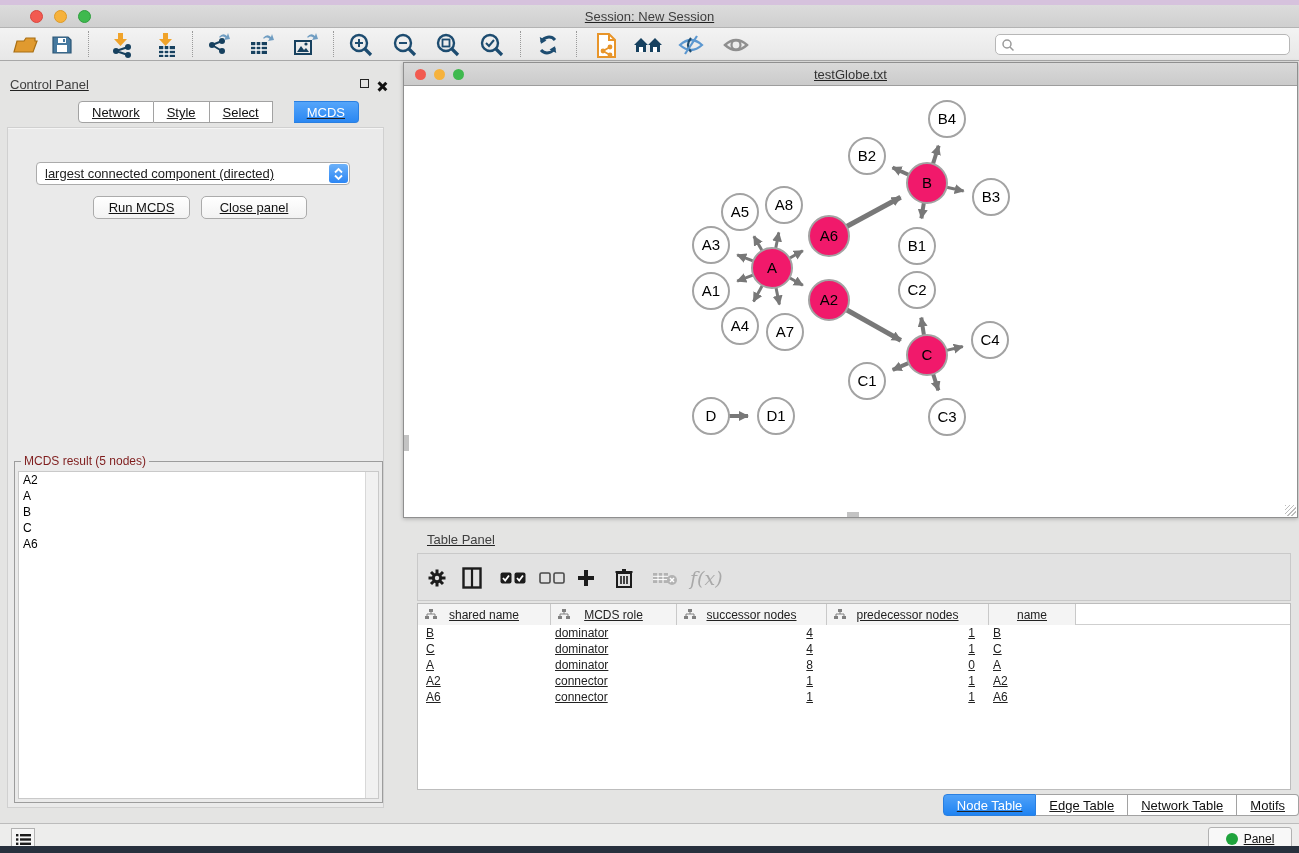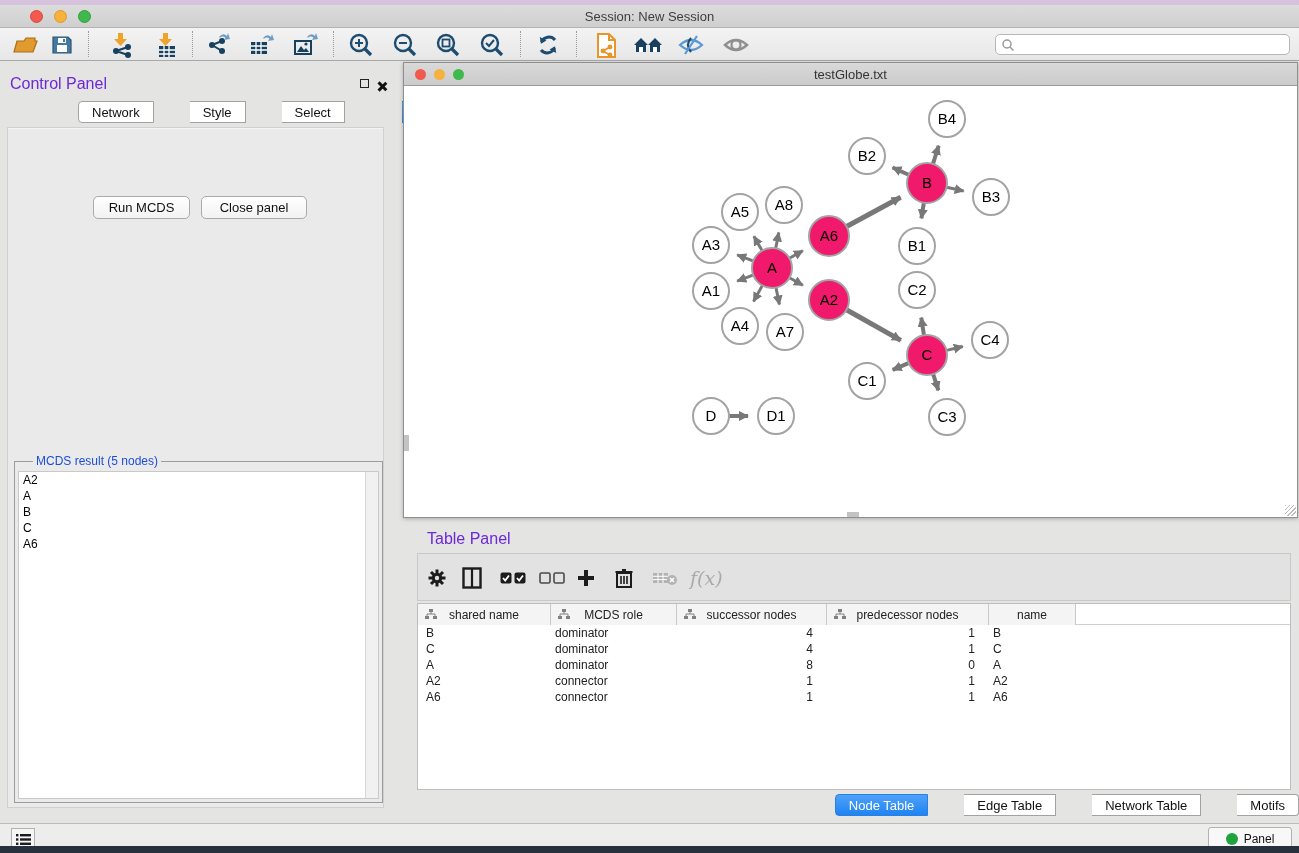--- a/index.html
+++ b/index.html
@@ -1,18 +1,18 @@
 <!DOCTYPE html>
 <html><head>
 <meta charset="utf-8">
 <style>
   * { margin:0; padding:0; box-sizing:border-box; }
   html,body { width:1299px; height:853px; }
   body { font-family:"Liberation Sans", sans-serif; color:#222; background:#e4e4e4; position:relative; overflow:hidden; }
-  .abs { position:absolute; }
+  .abs { position:absolute;text-decoration:underline; }
 
   
   #wall-top { left:0; top:0; width:1299px; height:5px; background:#d6c2dd; }
   #wall-bottom { left:0; top:846px; width:1299px; height:7px; background:#27303d; }
 
   
   #app { left:0; top:5px; width:1299px; height:841px; background:#e4e4e3; }
   #titlebar { left:0; top:0; width:100%; height:23px; background:linear-gradient(#dcdcdc,#cfcfcf); border-bottom:1px solid #b3b3b3; }
   .light { width:13px; height:13px; border-radius:50%; position:absolute; top:5px; }
   #titlebar .t-red { left:30px; background:#f25a50; border:1px solid #d8473f; }
@@ -22,42 +22,42 @@
 
   
   #toolbar { left:0; top:23px; width:100%; height:33px; background:linear-gradient(#f3f3f3,#e7e7e7); border-bottom:1px solid #a8a8a8; }
   .tb-icon { position:absolute; top:2px; width:34px; height:30px; display:flex; align-items:center; justify-content:center; }
   .tb-sep { position:absolute; top:3px; height:26px; border-left:1px dotted #9a9a9a; }
   #search-box { position:absolute; left:995px; top:6px; width:295px; height:21px; background:#fff; border:1px solid #b7b7b7; border-radius:5px; display:flex; align-items:center; padding-left:5px; }
   #search-box input { border:none; outline:none; flex:1; font-size:12px; background:transparent; font-family:"Liberation Sans",sans-serif; }
 
   
   #control-panel { left:0; top:57px; width:391px; height:761px; }
-  .panel-title { font-size:16px; color:#6d28d9; }
+  .panel-title { font-size:13px; color:#404040; }
   .float-btn { width:9px; height:9px; border:1.5px solid #222; display:inline-block; }
   .close-x { width:11px; height:11px; display:inline-block; position:relative; }
   .close-x:before,.close-x:after { content:""; position:absolute; left:5px; top:0; width:2.5px; height:11px; background:#111; }
   .close-x:before { transform:rotate(45deg);} .close-x:after { transform:rotate(-45deg);}
 
-  .seg-group { display:flex;gap:36px; }
+  .seg-group { display:flex; }
   .seg { height:22px; line-height:22px; background:#fff; border:1px solid #a2a2a2; border-left:none; padding:0 13px; font-size:13px; color:#111; text-align:center; }
   .seg:first-child { border-left:1px solid #a2a2a2; border-radius:4px 0 0 4px; }
   .seg:last-child { border-radius:0 4px 4px 0; }
   .seg.sel { background:linear-gradient(#55a5fa,#2a87f2); border-color:#2a7fe0; color:#fff;margin-left:21px; }
 
   #cp-sub { left:7px; top:65px; width:377px; height:681px; background:#eaeaea; border:1px solid #d0d0d0; box-shadow:inset 0 1px 0 #f5f5f5; }
   #opt-label { width:100%; text-align:center; top:13px; font-size:13px; }
   #criterion-select { left:28px; top:34px; width:314px; height:23px; background:#fff; border:1px solid #ababab; border-radius:4px; font-size:13px; line-height:21px; padding-left:8px; }
   #criterion-stepper { position:absolute; right:1px; top:1px; width:19px; height:19px; border-radius:3px; background:linear-gradient(#6cb1f9,#2c86f4); display:flex; flex-direction:column; align-items:center; justify-content:center; }
   .btn { background:linear-gradient(#ffffff,#f2f2f2); border:1px solid #ababab; border-radius:5px; font-size:13px; text-align:center; height:23px; line-height:21px; color:#111; }
   #run-btn { left:85px; top:68px; width:97px; }
   #closep-btn { left:193px; top:68px; width:106px; }
 
   #result-fieldset { left:6px; top:333px; width:369px; height:342px; border:1px solid #9c9c9c; }
-  #result-legend { position:absolute; left:18px; top:-8px; background:#eaeaea; padding:0 3px; font-size:12px; color:#1d4ed8; }
+  #result-legend { position:absolute; left:6px; top:-8px; background:#eaeaea; padding:0 3px; font-size:12px; color:#7f1d1d; }
   #result-list { position:absolute; left:3px; top:9px; right:3px; bottom:3px; background:#fff; border:1px solid #c9c9c9; overflow:hidden; }
   #result-scroll { position:absolute; right:0; top:0; width:13px; height:100%; background:#f1f1f1; border-left:1px solid #d8d8d8; }
   .result-item { font-size:12px; line-height:16px; padding-left:4px; color:#000; }
 
   
   #net-window { left:403px; top:57px; width:895px; height:456px; background:#fff; border:1px solid #8f8f8f; box-shadow:0 1px 4px rgba(0,0,0,.25); }
   #net-titlebar { left:0; top:0; width:100%; height:23px; background:linear-gradient(#d9d9d9,#cbcbcb); border-bottom:1px solid #9d9d9d; }
   #net-titlebar .t-red { left:11px; background:#f25a50; }
   #net-titlebar .t-yellow { left:30px; background:#f6b23c; }
   #net-titlebar .t-green { left:49px; background:#3fb94e; }
@@ -245,20 +245,29 @@
     <span class="close-x abs" style="left:376px; top:16px"></span>
 
     <div class="seg-group abs" style="left:78px; top:39px" id="cp-tabs">
         <div class="seg">Network</div>
         <div class="seg">Style</div>
         <div class="seg">Select</div>
         <div class="seg sel">MCDS</div>
       </div>
 
     <div id="cp-sub" class="abs">
+      <div id="criterion-select" class="abs">
+        <span>largest connected component (directed)</span>
+        <span id="criterion-stepper">
+          <svg width="11" height="14">
+              <path d="M2 5.5 L5.5 2 L9 5.5" fill="none" stroke="#fff" stroke-width="1.8"></path>
+              <path d="M2 8.5 L5.5 12 L9 8.5" fill="none" stroke="#fff" stroke-width="1.8"></path>
+            </svg>
+        </span>
+      </div>
       <div id="run-btn" class="btn abs">Run MCDS</div>
       <div id="closep-btn" class="btn abs">Close panel</div>
 
       <div id="result-fieldset" class="abs">
         <span id="result-legend">MCDS result (5 nodes)</span>
         <div id="result-list">
           <div class="result-item">A2</div>
             <div class="result-item">A</div>
             <div class="result-item">B</div>
             <div class="result-item">C</div>

